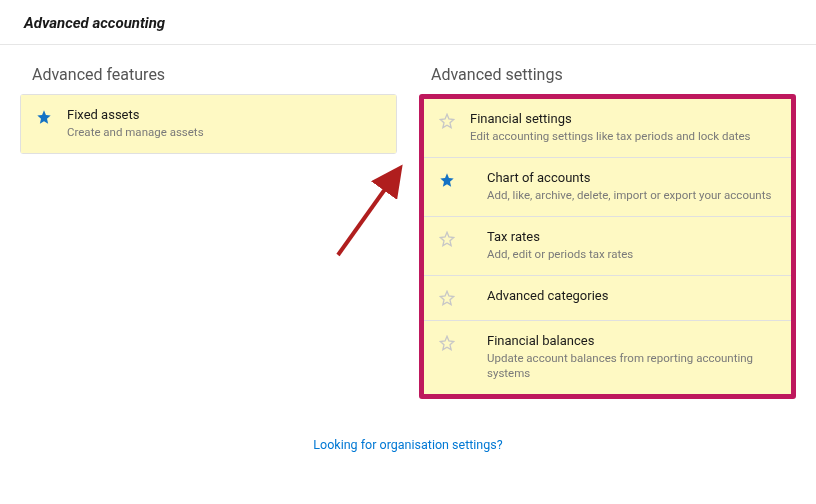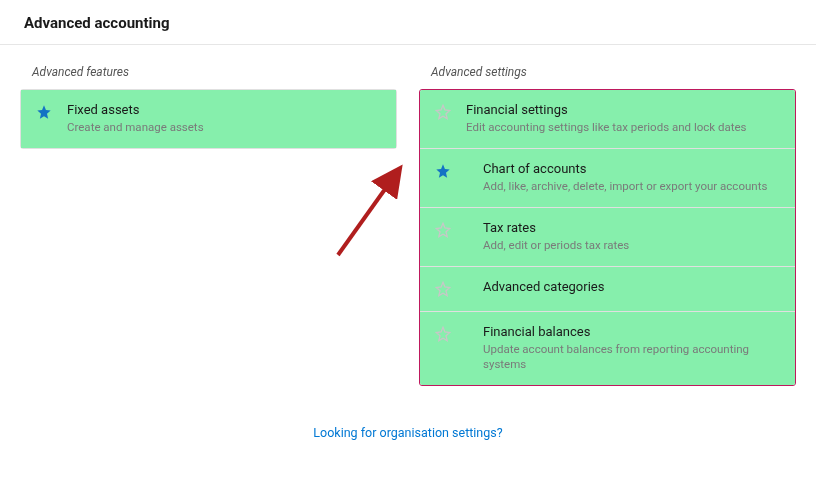--- a/index.html
+++ b/index.html
@@ -8,56 +8,56 @@
       background: #fff;
       color: #333;
       font-size: 13px;
       width: 816px;
       height: 504px;
       position: relative;
     }
     .header {
       padding: 14px 20px 12px 24px;
       border-bottom: 1px solid #e6e6e6;
+      font-style: italic;
     }
     .header h1 {
       font-size: 15px;
       font-weight: 700;
       color: #1a1a1a;
     }
     .content {
       display: flex;
       padding: 20px 20px 0 20px;
       gap: 22px;
     }
     .column {
       flex: 1;
     }
     .section-title {
-      font-size: 12px;
+      font-size: 16px;
       color: #555;
       margin: 0 0 10px 12px;
       font-weight: 400;
-      font-style: italic;
     }
     .card-list {
-      border: 1px solid #be185d;
+      border: 5px solid #be185d;
       border-radius: 3px;
       overflow: hidden;
     }
     .single-card {
       border: 1px solid #e0e0e0;
       border-radius: 3px;
     }
     .card {
       display: flex;
       align-items: flex-start;
       padding: 12px 14px 13px 14px;
       cursor: pointer;
-      background: #86efac;
+      background: #fef9c3;
     }
     .card-list .card + .card {
       border-top: 1px solid #e0e0e0;
       gap: 17px;
     }
     .icon-wrap {
       width: 18px;
       height: 18px;
       margin-right: 14px;
       flex-shrink: 0;
@@ -75,21 +75,21 @@
       margin-bottom: 3px;
       font-weight: 400;
     }
     .card-desc {
       font-size: 11.5px;
       color: #7a7a7a;
       line-height: 1.3;
     }
     .footer {
       position: absolute;
-      bottom: 64px;
+      bottom: 52px;
       left: 0;
       right: 0;
       text-align: center;
     }
     .footer a {
       color: #0078d4;
       text-decoration: none;
       font-size: 12.5px;
       cursor: pointer;
     }

